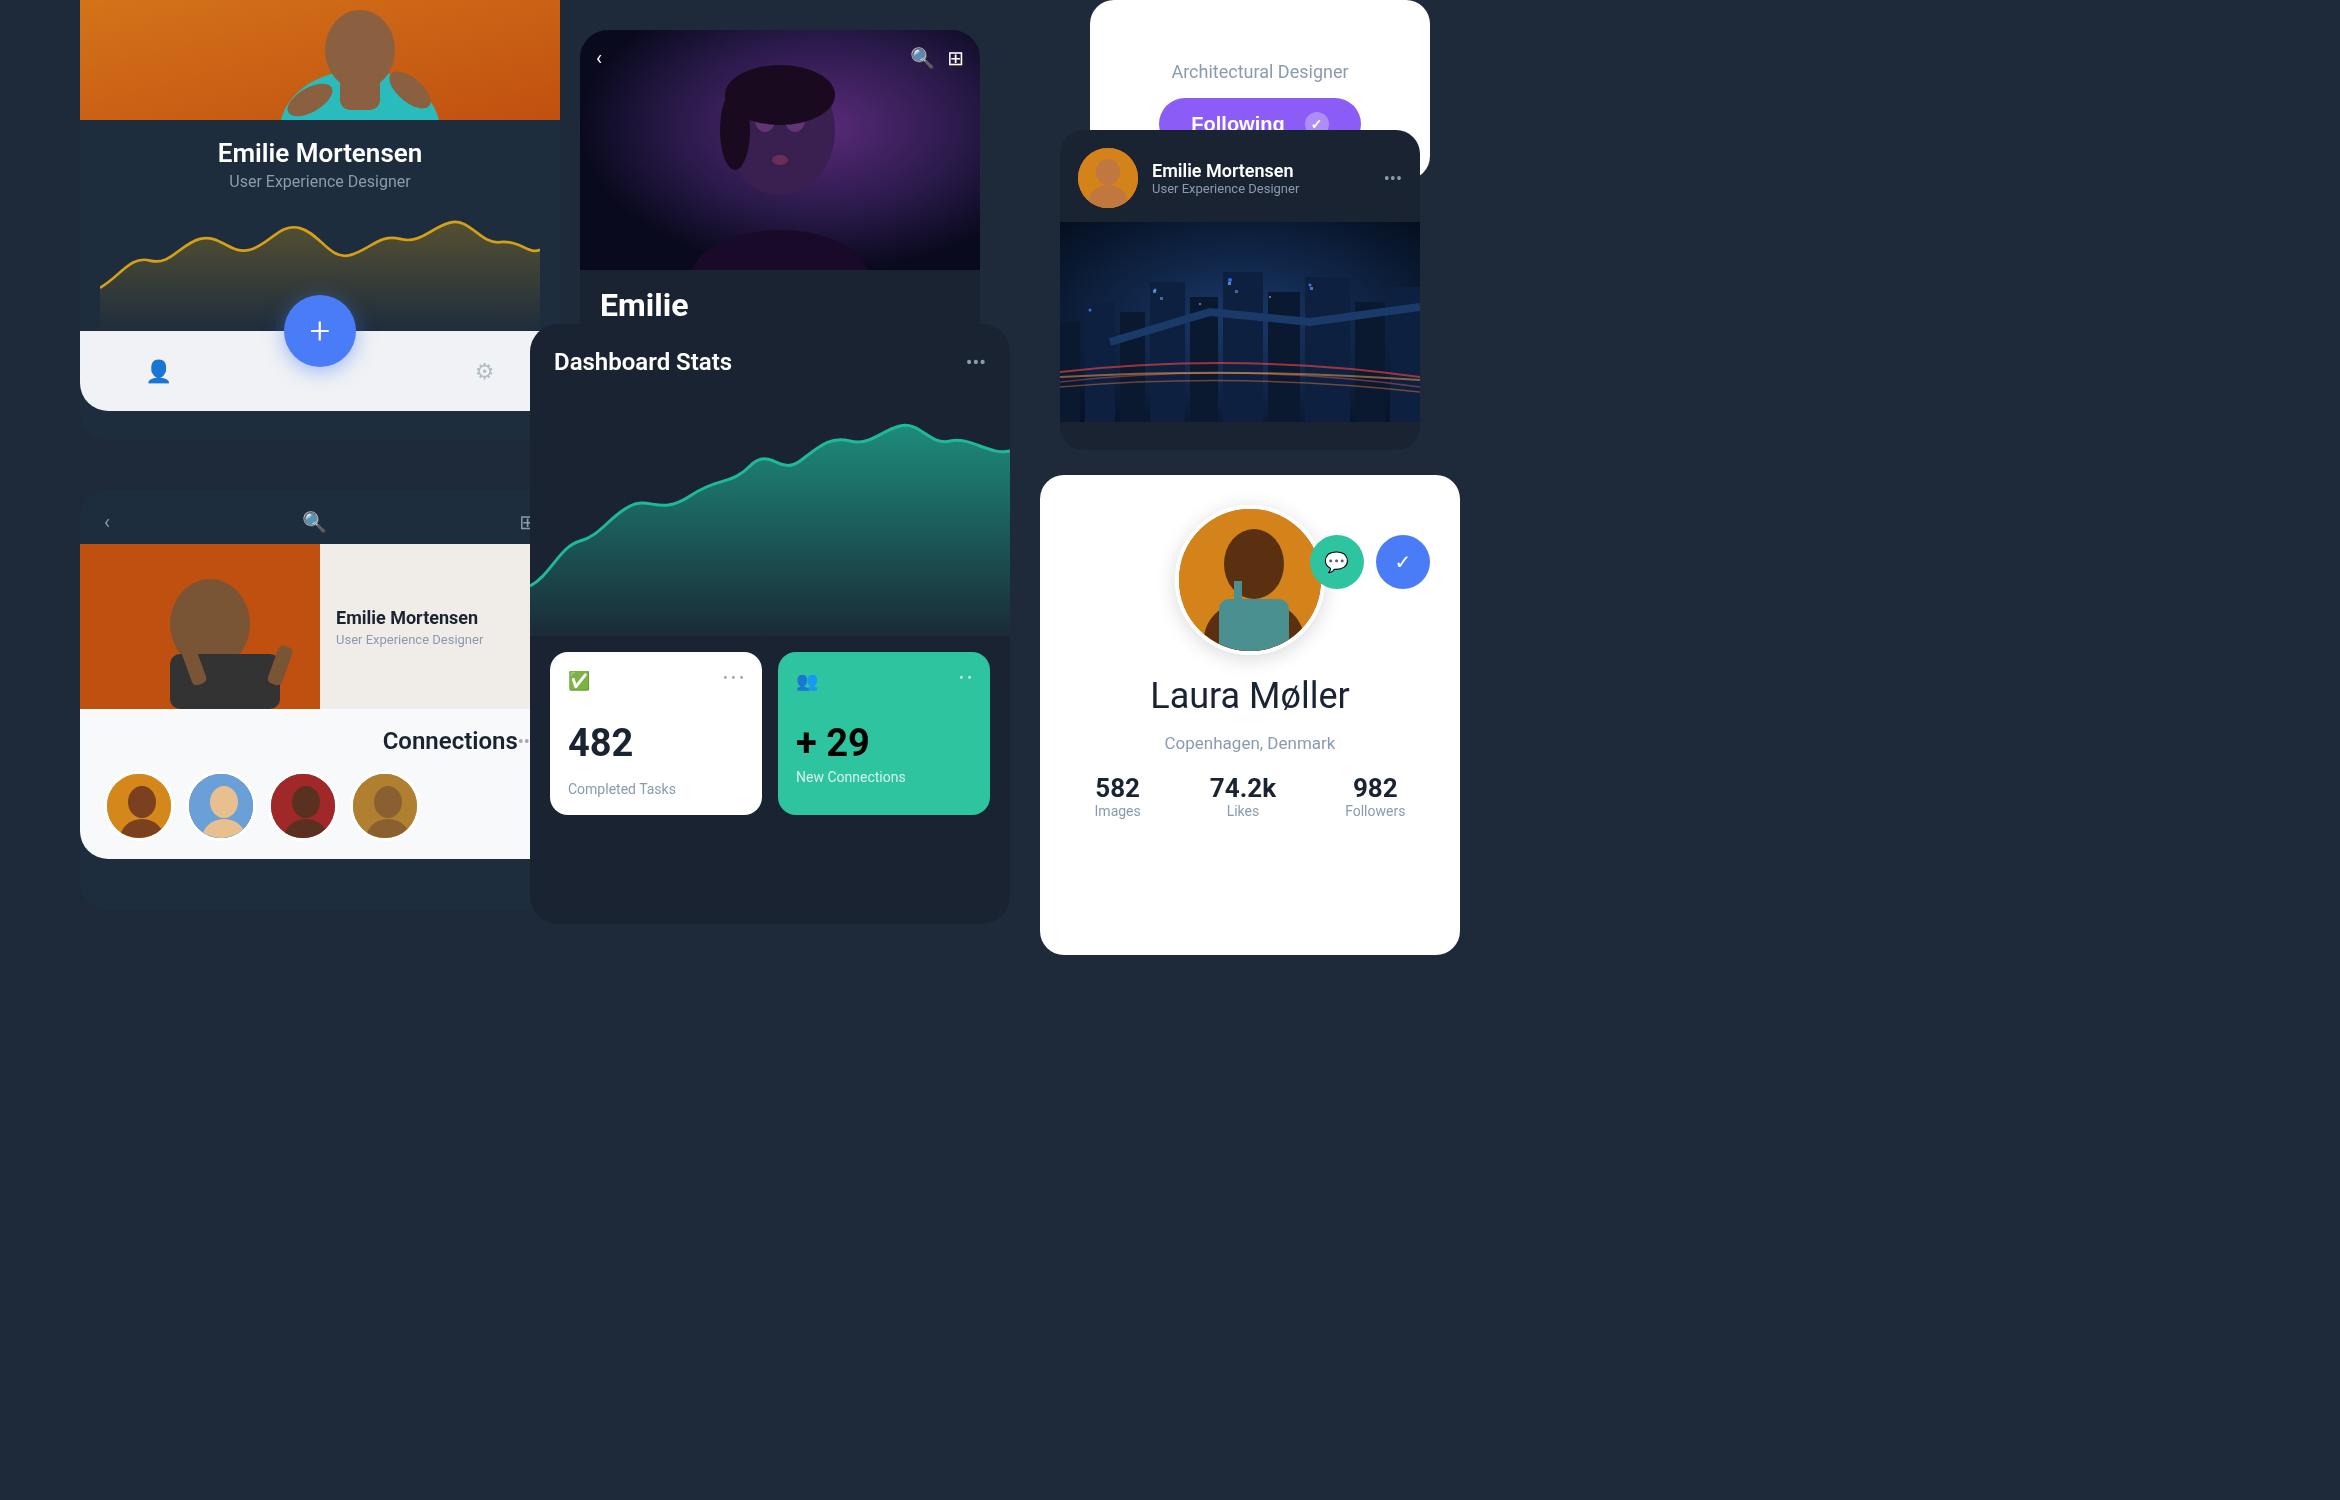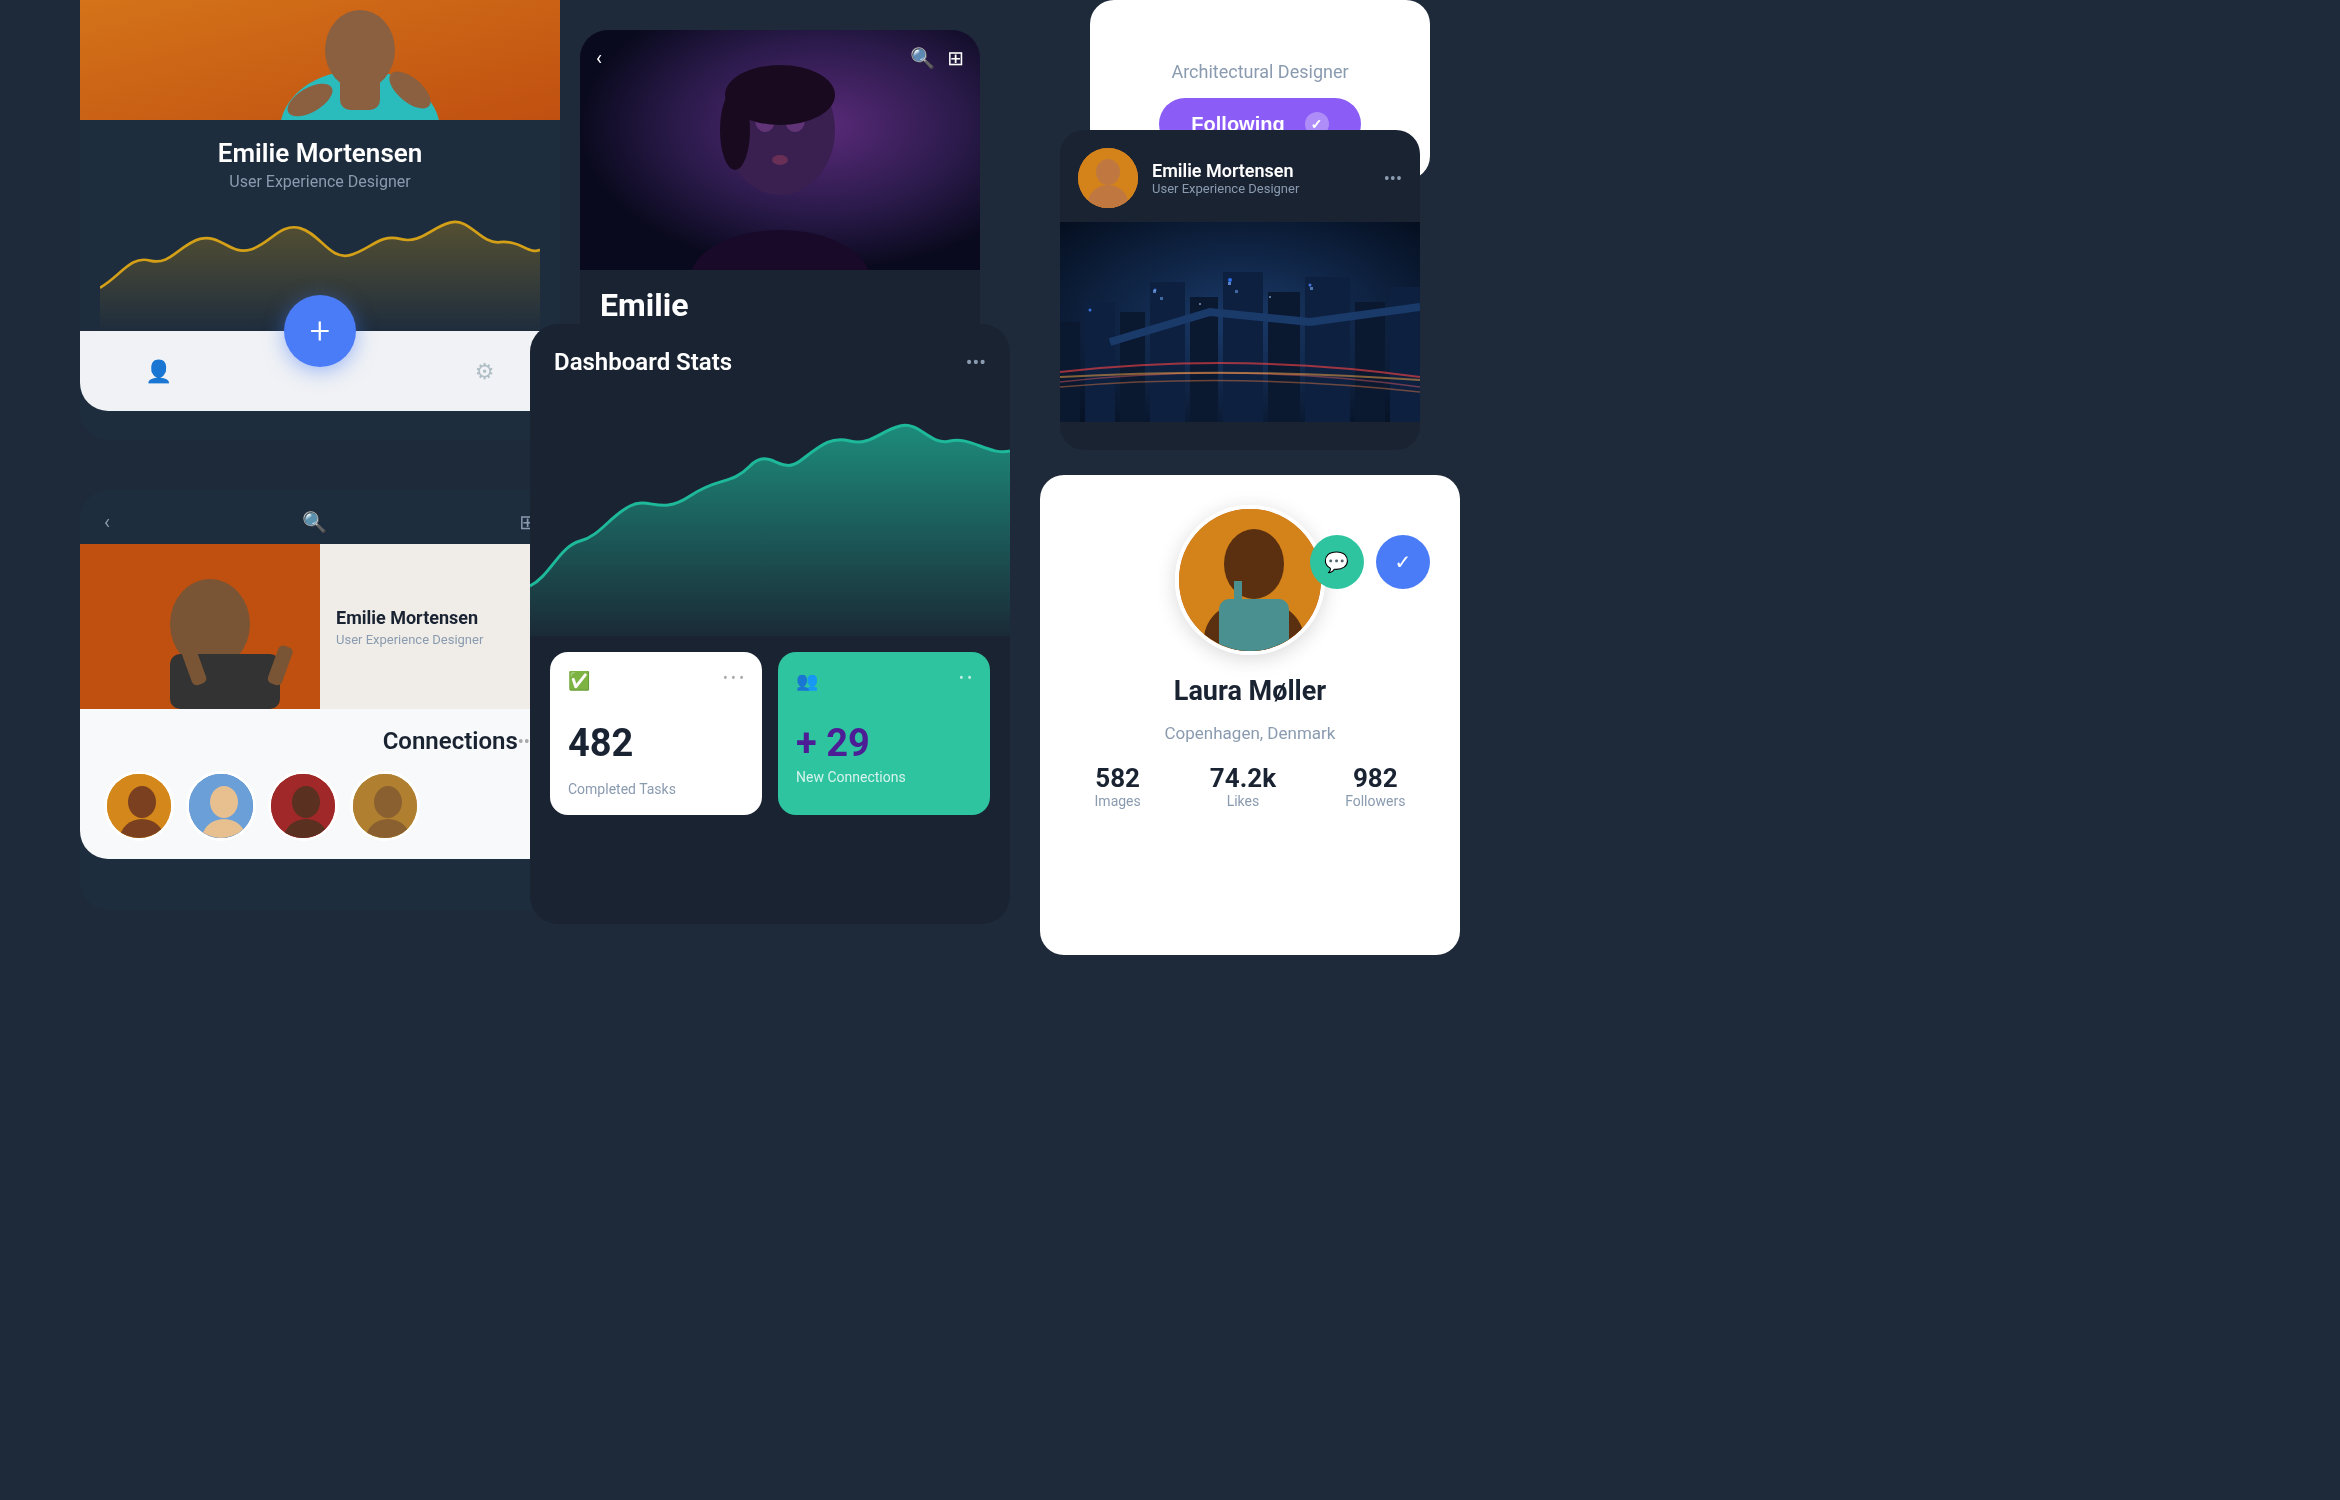--- a/index.html
+++ b/index.html
@@ -259,21 +259,21 @@
       font-size: 18px;
       margin-bottom: 30px;
     }
     .stat-card-white .stat-card-icon { color: #4a7cf7; }
     .stat-card-teal .stat-card-icon { color: white; }
     .stat-card-num {
       font-size: 38px;
       font-weight: 700;
     }
     .stat-card-white .stat-card-num { color: #1a2332; }
-    .stat-card-teal .stat-card-num { color: #4c1d95; }
+    .stat-card-teal .stat-card-num { color: #000000; }
     .stat-card-label {
       font-size: 14px;
       margin-top: 4px;
     }
     .stat-card-white .stat-card-label { color: #8a9bb0; margin-top: 16px; }
     .stat-card-teal .stat-card-label { color: rgba(255,255,255,0.8); }
     .stat-card-dots {
       float: right;
       font-size: 14px;
     }
@@ -406,22 +406,22 @@
       justify-content: center;
       font-size: 20px;
     }
     #card7 .btn-teal { background: #2ec4a0; color: white; }
     #card7 .btn-blue { background: #4a7cf7; color: white; }
     #card7 .laura-info {
       text-align: center;
       padding: 20px 30px 0;
     }
     #card7 .laura-name {
-      font-size: 27px;
-      font-weight: 700;
+      font-size: 36px;
+      font-weight: 400;
       color: #1a2332;
     }
     #card7 .laura-location {
       color: #8a9bb0;
       font-size: 17px;
       margin-top: 16px;
     }
     #card7 .laura-stats {
       display: flex;
       justify-content: space-around;

